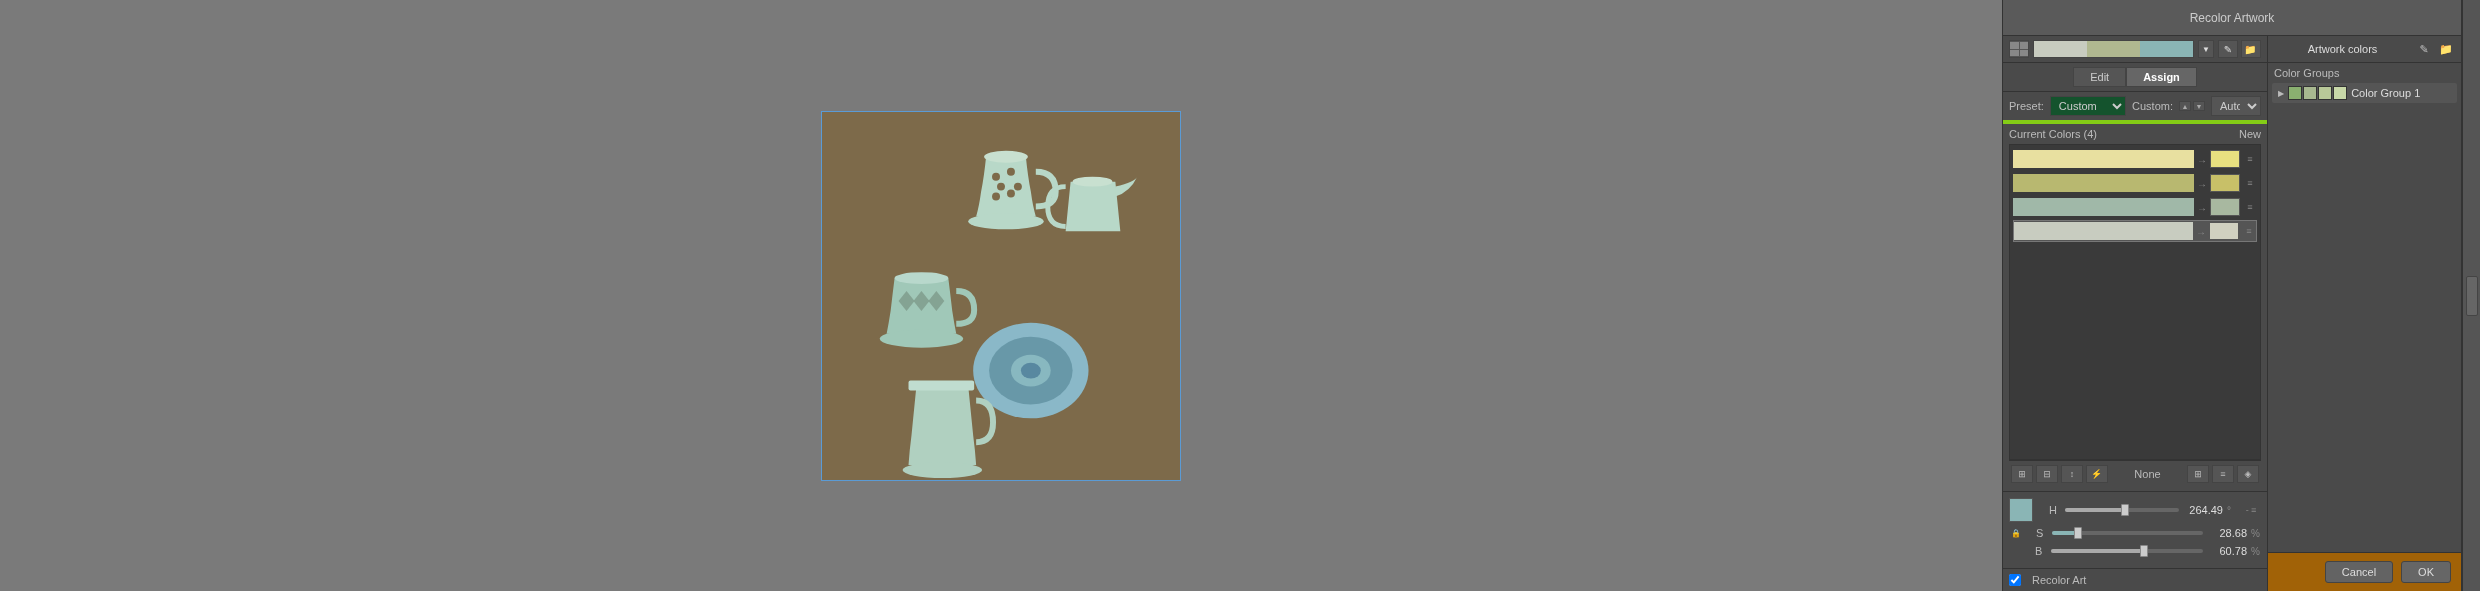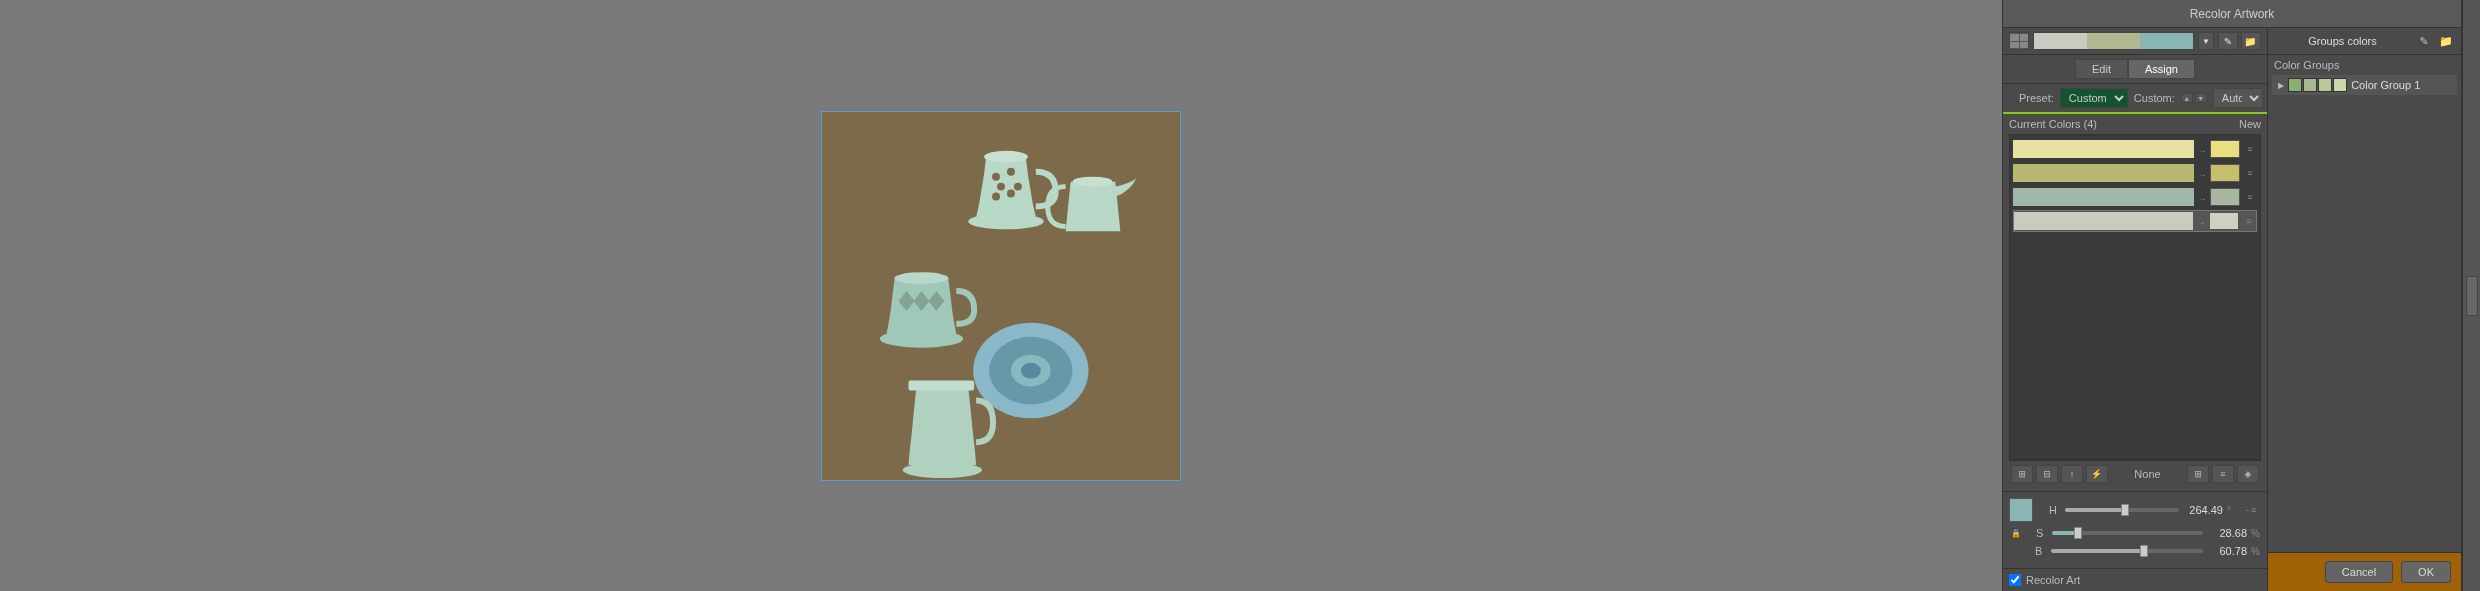--- a/index.html
+++ b/index.html
@@ -46,21 +46,21 @@
       height: 591px;
       background: #4a4a4a;
       border-left: 1px solid #333;
       border-right: 1px solid #333;
       display: flex;
       flex-direction: column;
     }
 
     .dialog-titlebar {
       background: #5a5a5a;
-      height: 28px;
+      height: 36px;
       display: flex;
       align-items: center;
       justify-content: center;
       border-bottom: 1px solid #333;
       font-size: 12px;
       color: #ccc;
       font-weight: 500;
     }
 
     .dialog-content {
@@ -153,29 +153,30 @@
       background: #555;
       border: 1px solid #444;
       color: #ccc;
       cursor: pointer;
       font-size: 11px;
     }
 
     .tab-btn.active {
       background: #666;
       color: #fff;
+      font-weight: bold;
     }
 
     
     .preset-row {
       display: flex;
       align-items: center;
-      padding: 4px 16px;
+      padding: 4px 6px;
       gap: 6px;
-      border-bottom: 2px solid #84cc16;
+      border-bottom: 4px solid #84cc16;
     }
 
     .preset-row label {
       color: #bbb;
       font-size: 11px;
     }
 
     .preset-select {
       background: #14532d;
       border: 1px solid #444;
@@ -403,21 +404,21 @@
       width: 20px;
       font-size: 9px;
       color: #888;
       text-align: center;
     }
 
     
     .recolor-row {
       display: flex;
       align-items: center;
-      gap: 5px;
+      gap: 11px;
       padding: 5px 6px;
       border-top: 1px solid #333;
     }
 
     .recolor-row input[type=checkbox] {
       width: 12px;
       height: 12px;
     }
 
     .recolor-row label {
@@ -752,21 +753,21 @@
       </div>
 
       <div class="recolor-row">
         <input type="checkbox" id="recolor-cb" checked="" style="">
         <label for="recolor-cb">Recolor Art</label>
       </div>
     </div>
 
     <div class="dialog-right">
       <div class="right-topbar">
-        <span class="artwork-colors-label">Groups colors</span>
+        <span class="artwork-colors-label">Artwork colors</span>
         <div class="pencil-btn">✎</div>
         <div class="folder-btn">📁</div>
       </div>
 
       <div class="color-groups-label">Color Groups</div>
 
       <div class="color-group-item">
         <span class="group-arrow">▶</span>
         <div class="group-swatches">
           <div class="group-swatch" style="background:#8ab070;"></div>

